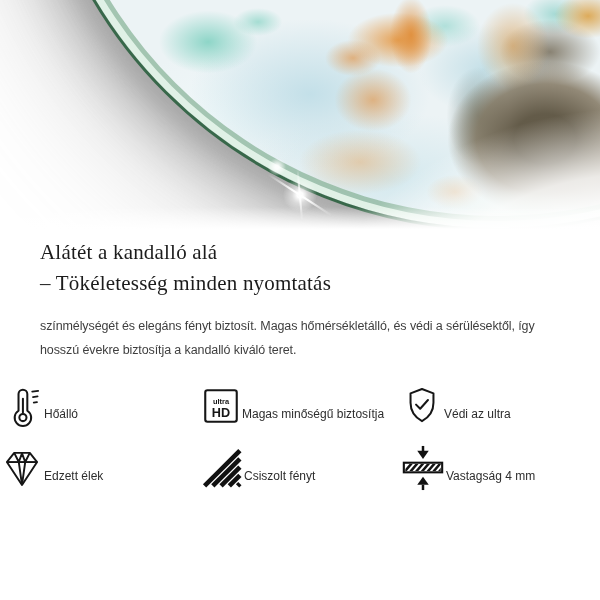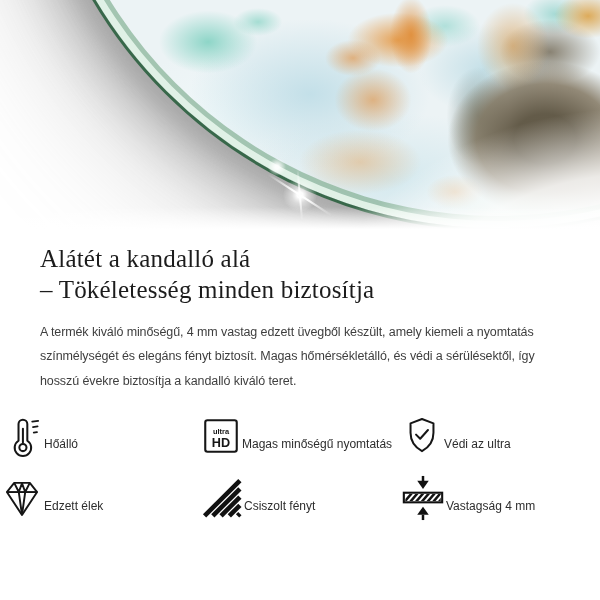--- a/index.html
+++ b/index.html
@@ -51,22 +51,22 @@
     background:radial-gradient(circle at 50% 50%, rgba(255,255,255,.98) 0 3px, rgba(255,255,255,.5) 8px, rgba(255,255,255,0) 17px);}
   .ray{position:absolute;left:0;top:50%;width:100%;height:2px;margin-top:-1px;
     background:linear-gradient(90deg, rgba(255,255,255,0), rgba(255,255,255,.95) 38% 62%, rgba(255,255,255,0));}
   .ray-a{transform:rotate(33deg);}
   .ray-b{width:68%;left:16%;opacity:.85;transform:rotate(85deg);}
   .glint{position:absolute;left:267px;top:157px;width:20px;height:20px;z-index:4;
     background:radial-gradient(circle, rgba(255,255,255,.9) 0 2px, rgba(255,255,255,0) 9px);}
 
   
   .content{position:relative;padding:0 40px;}
-  .title{margin:10px 0 0;font-family:"Liberation Serif","DejaVu Serif",serif;font-weight:400;
-    font-size:25px;line-height:31px;color:#1c1c1c;letter-spacing:.2px;}
+  .title{margin:4px 0 0;font-family:"Liberation Serif","DejaVu Serif",serif;font-weight:400;
+    font-size:21px;line-height:31px;color:#1c1c1c;letter-spacing:.2px;}
   .desc{margin-top:15px;font-size:12.5px;line-height:24.4px;color:#3e3e3e;letter-spacing:-.1px;}
   .desc .line{white-space:nowrap;}
 
   
   .features{margin:20px -40px 0 -40px;display:grid;grid-template-columns:repeat(3,1fr);row-gap:16px;}
   .feature{display:flex;flex-direction:row;align-items:center;}
   .icon-box{height:46px;display:flex;align-items:center;justify-content:center;}
   .icon-box svg{display:block;}
   .feature-label{margin-top:16px;font-size:12px;color:#2d2d2d;}
   .hd-small{font-size:8.5px;font-weight:700;fill:#161616;}
@@ -85,25 +85,24 @@
     <div class="sparkle">
       <div class="ray ray-a"></div>
       <div class="ray ray-b"></div>
     </div>
     <div class="glint"></div>
   </div>
 
   <div class="content">
     <h1 class="title">
       <span>Alátét a kandalló alá</span><br>
-      <span>– Tökéletesség minden biztosítja</span>
+      <span>– Tökéletesség minden nyomtatás</span>
     </h1>
 
     <div class="desc">
-      <div class="line">A termék kiváló minőségű, 4 mm vastag edzett üvegből készült, amely kiemeli a nyomtatás</div>
       <div class="line">színmélységét és elegáns fényt biztosít. Magas hőmérsékletálló, és védi a sérülésektől, így</div>
       <div class="line">hosszú évekre biztosítja a kandalló kiváló teret.</div>
     </div>
 
     <div class="features">
 
       <div class="feature">
         <div class="icon-box">
           <svg width="44" height="44" viewBox="0 0 48 48" fill="none">
             <path d="M20.2,11 a4.8,4.8 0 0 1 9.6,0 V29.2 a9,9 0 1 1 -9.6,0 Z" stroke="#161616" stroke-width="2.2" stroke-linejoin="round"></path>
@@ -120,21 +119,21 @@
       </div>
 
       <div class="feature">
         <div class="icon-box">
           <svg width="42" height="42" viewBox="0 0 48 48" fill="none">
             <rect x="6" y="6" width="36" height="36" rx="2.5" stroke="#161616" stroke-width="2.4"></rect>
             <text x="24" y="21.5" text-anchor="middle" class="hd-small">ultra</text>
             <text x="24" y="36" text-anchor="middle" class="hd-big">HD</text>
           </svg>
         </div>
-        <div class="feature-label">Magas minőségű nyomtatás</div>
+        <div class="feature-label">Magas minőségű biztosítja</div>
       </div>
 
       <div class="feature">
         <div class="icon-box">
           <svg width="44" height="44" viewBox="0 0 48 48" fill="none">
             <path d="M24,5.5 L36.5,10.2 V20.5 C36.5,30.5 30.8,36.8 24,40.5 C17.2,36.8 11.5,30.5 11.5,20.5 V10.2 Z" stroke="#161616" stroke-width="2.2" stroke-linejoin="round"></path>
             <path d="M17.5,22.5 L22,27 L30.5,17.5" stroke="#161616" stroke-width="2.2" stroke-linecap="round" stroke-linejoin="round"></path>
           </svg>
         </div>
         <div class="feature-label">Védi az ultra</div>

